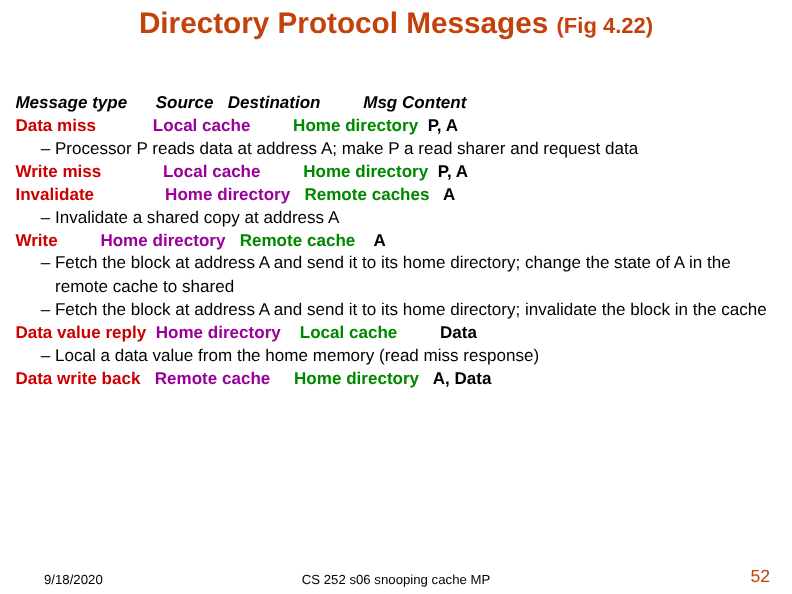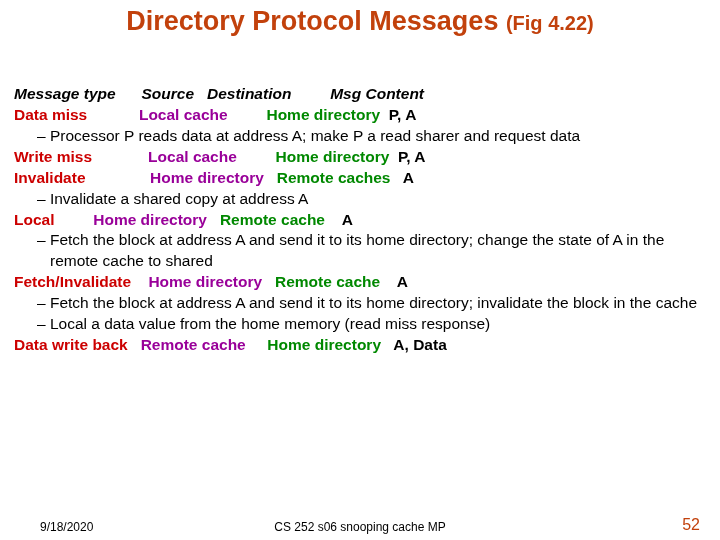--- a/index.html
+++ b/index.html
@@ -96,35 +96,35 @@
 
   <div class="row">
     <span class="red">Invalidate</span>&nbsp;&nbsp;&nbsp;&nbsp;&nbsp;&nbsp;&nbsp;&nbsp;&nbsp;&nbsp;&nbsp;&nbsp;&nbsp;&nbsp;
     <span class="prp">Home directory</span>&nbsp;&nbsp;
     <span class="grn">Remote caches</span>&nbsp;&nbsp;
     <span>A</span>
   </div>
   <div class="desc">Invalidate a shared copy at address A</div>
 
   <div class="row">
-    <span class="red">Local</span>&nbsp;&nbsp;&nbsp;&nbsp;&nbsp;&nbsp;&nbsp;&nbsp;
+    <span class="red">Write</span>&nbsp;&nbsp;&nbsp;&nbsp;&nbsp;&nbsp;&nbsp;&nbsp;
     <span class="prp">Home directory</span>&nbsp;&nbsp;
     <span class="grn">Remote cache</span>&nbsp;&nbsp;&nbsp;
     <span>A</span>
   </div>
   <div class="desc">Fetch the block at address A and send it to its home directory; change the state of A in the remote cache to shared</div>
 
-  <div class="row">
-    <span class="red">Fetch/Invalidate</span>&nbsp;&nbsp;&nbsp;
-    <span class="prp">Home directory</span>&nbsp;&nbsp;
-    <span class="grn">Remote cache</span>&nbsp;&nbsp;&nbsp;
-    <span>A</span>
-  </div>
   <div class="desc">Fetch the block at address A and send it to its home directory; invalidate the block in the cache</div>
 
+  <div class="row">
+    <span class="red">Data value reply</span>&nbsp;
+    <span class="prp">Home directory</span>&nbsp;&nbsp;&nbsp;
+    <span class="grn">Local cache</span>&nbsp;&nbsp;&nbsp;&nbsp;&nbsp;&nbsp;&nbsp;&nbsp;
+    <span>Data</span>
+  </div>
   <div class="desc">Local a data value from the home memory (read miss response)</div>
 
   <div class="row">
     <span class="red">Data write back</span>&nbsp;&nbsp;
     <span class="prp">Remote cache</span>&nbsp;&nbsp;&nbsp;&nbsp;
     <span class="grn">Home directory</span>&nbsp;&nbsp;
     <span>A, Data</span>
   </div>
 
 </div>

